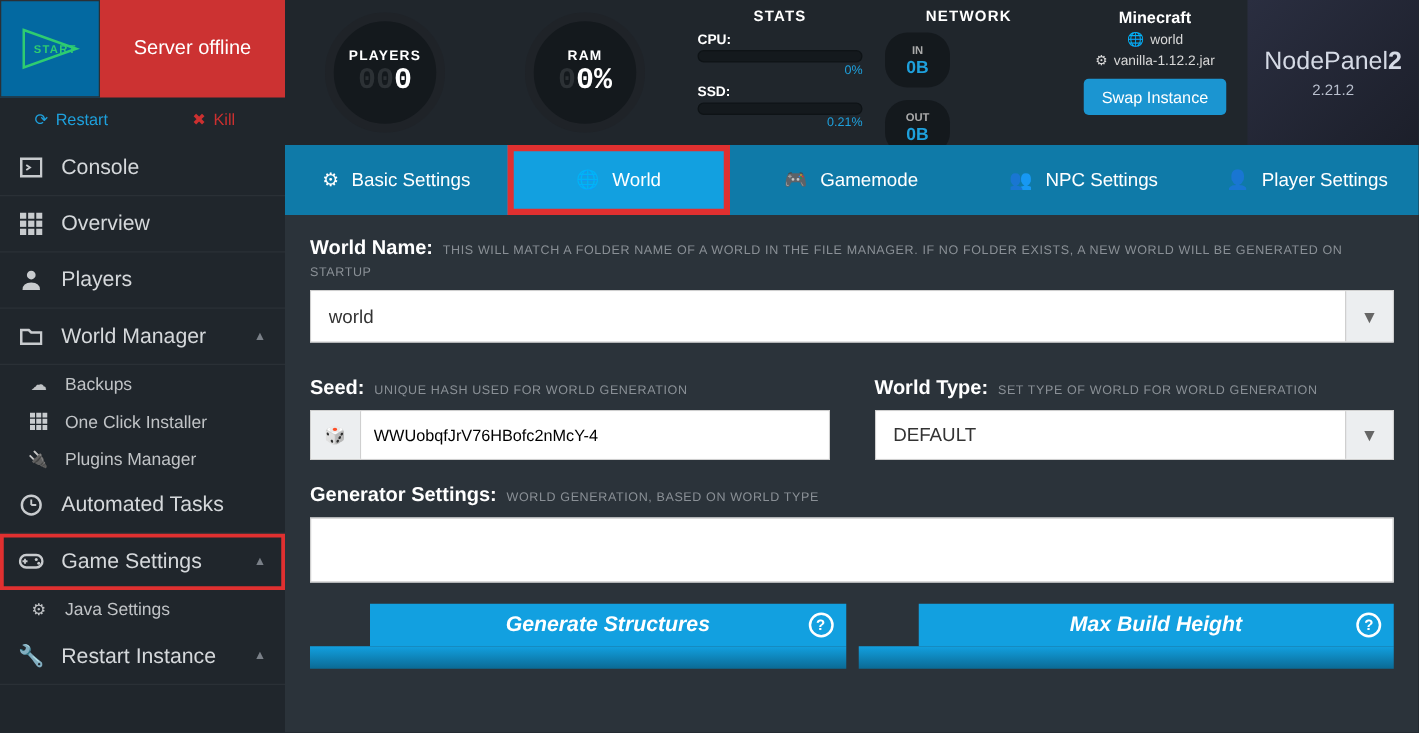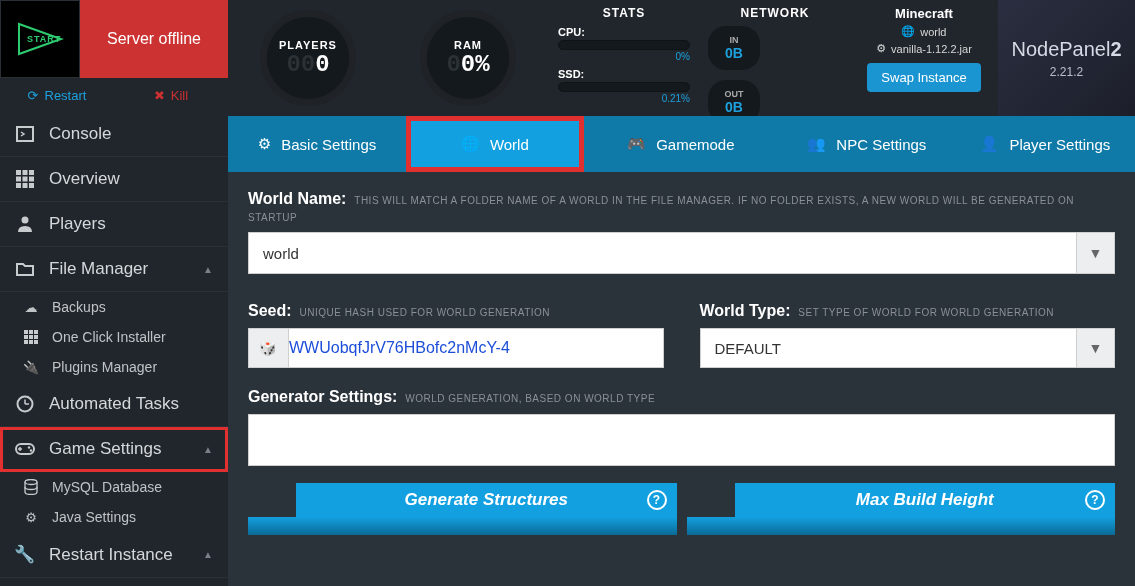--- a/index.html
+++ b/index.html
@@ -2,21 +2,21 @@
 <html><head>
 <meta charset="utf-8">
 <style>
 * { margin: 0; padding: 0; box-sizing: border-box; }
 body { font-family: -apple-system, BlinkMacSystemFont, "Segoe UI", Arial, sans-serif; background: #1a1f24; color: #e0e0e0; width: 1135px; height: 586px; overflow: hidden; font-size: 14px; }
 .app { display: flex; height: 100%; }
 
 
 .sidebar { width: 228px; background: #20262c; display: flex; flex-direction: column; }
 .sb-top { display: flex; height: 78px; }
-.start-btn { width: 80px; background: #000000; display: flex; align-items: center; justify-content: center; border: 1px solid #2a3036; }
+.start-btn { width: 80px; background: #0369a1; display: flex; align-items: center; justify-content: center; border: 1px solid #2a3036; }
 .server-status { flex: 1; background: #cc3232; color: #fff; display: flex; align-items: center; justify-content: center; font-size: 16px; }
 .sb-sub { display: flex; height: 34px; }
 .restart-btn, .kill-btn { flex: 1; display: flex; align-items: center; justify-content: center; font-size: 13px; gap: 6px; }
 .restart-btn { color: #1ea0dc; }
 .kill-btn { color: #cc3030; }
 
 .nav-item { display: flex; align-items: center; padding: 12px 15px; gap: 14px; border-bottom: 1px solid #2a3036; font-size: 17px; color: #d5d8db; }
 .nav-item .icn { width: 20px; display: flex; justify-content: center; color: #c8cbce; }
 .nav-sub { display: flex; align-items: center; padding: 7px 15px 7px 22px; gap: 12px; font-size: 14px; color: #c0c3c6; }
 .nav-sub .icn { width: 18px; display: flex; justify-content: center; font-size: 13px; }
@@ -66,21 +66,21 @@
 
 .content { padding: 18px 20px; overflow: hidden; }
 .fld-label { font-size: 16px; color: #fff; font-weight: bold; }
 .fld-hint { font-size: 10px; color: #8a9096; letter-spacing: 0.5px; margin-left: 4px; text-transform: uppercase; font-weight: normal; }
 .row1 { margin-bottom: 28px; }
 .selectish { display: flex; margin-top: 8px; background: #fff; border: 1px solid #cfcfcf; height: 42px; }
 .selectish input { flex: 1; border: none; padding: 0 14px; font-size: 15px; color: #333; outline: none; background: #fff; }
 .selectish .dd { width: 38px; background: #eceef0; border-left: 1px solid #cfcfcf; display: flex; align-items: center; justify-content: center; color: #666; }
 .input-icon { display: flex; margin-top: 8px; background: #fff; border: 1px solid #cfcfcf; height: 40px; }
 .input-icon .ic { width: 40px; background: #eceef0; border-right: 1px solid #cfcfcf; display: flex; align-items: center; justify-content: center; color: #333; }
-.input-icon input { flex: 1; border: none; padding: 0 0; font-size: 16px; color: #1d4ed8; outline: none; }
+.input-icon input { flex: 1; border: none; padding: 0 10px; font-size: 13px; color: #000000; outline: none; }
 .row2 { display: flex; gap: 36px; margin-bottom: 20px; }
 .col { flex: 1; }
 .textarea { width: 100%; height: 52px; margin-top: 8px; background: #fff; border: 1px solid #cfcfcf; resize: none; padding: 8px; font-family: inherit; }
 .row3 { margin-bottom: 14px; }
 .cards { display: flex; gap: 10px; }
 .card { flex: 1; }
 .card-hd { background: #12a0e0; color: #fff; font-size: 17px; font-weight: bold; font-style: italic; text-align: center; padding: 7px 27px; position: relative; margin-left: 48px; }
 .card-hd .q { position: absolute; right: 10px; top: 50%; transform: translateY(-50%); width: 20px; height: 20px; border: 2px solid #fff; border-radius: 50%; display: flex; align-items: center; justify-content: center; font-size: 12px; font-style: normal; }
 .card-body { height: 18px; background: linear-gradient(180deg, #12a0e0, #0b6a94); }
 
@@ -145,21 +145,21 @@
           </svg>
         </span>
       <span>Players</span>
     </div>
     <div class="nav-item">
       <span class="icn">
           <svg width="18" height="18" viewBox="0 0 18 18">
             <path d="M1 4 L7 4 L9 6 L17 6 L17 15 L1 15 Z" fill="none" stroke="#c8cbce" stroke-width="2"></path>
           </svg>
         </span>
-      <span>File Manager</span>
+      <span>World Manager</span>
       <span class="chev">▲</span>
     </div>
     <div class="nav-sub">
       <span class="icn">☁</span>
       <span>Backups</span>
     </div>
     <div class="nav-sub">
       <span class="icn">
           <svg width="14" height="14" viewBox="0 0 14 14">
             <rect x="0" y="0" width="4" height="4" fill="#c8cbce"></rect>
@@ -196,30 +196,20 @@
             <line x1="5" y1="5" x2="5" y2="9" stroke="#c8cbce" stroke-width="1.5"></line>
             <line x1="3" y1="7" x2="7" y2="7" stroke="#c8cbce" stroke-width="1.5"></line>
             <circle cx="14" cy="5.5" r="1.2" fill="#c8cbce"></circle>
             <circle cx="16" cy="8.5" r="1.2" fill="#c8cbce"></circle>
           </svg>
         </span>
       <span>Game Settings</span>
       <span class="chev">▲</span>
     </div>
     <div class="nav-sub">
-      <span class="icn">
-          <svg width="14" height="16" viewBox="0 0 14 16">
-            <ellipse cx="7" cy="3" rx="6" ry="2.5" fill="none" stroke="#c8cbce" stroke-width="1.3"></ellipse>
-            <path d="M1 3 L1 13 A6 2.5 0 0 0 13 13 L13 3" fill="none" stroke="#c8cbce" stroke-width="1.3"></path>
-            <path d="M1 8 A6 2.5 0 0 0 13 8" fill="none" stroke="#c8cbce" stroke-width="1.3"></path>
-          </svg>
-        </span>
-      <span>MySQL Database</span>
-    </div>
-    <div class="nav-sub">
       <span class="icn">⚙</span>
       <span>Java Settings</span>
     </div>
     <div class="nav-item">
       <span class="icn">🔧</span>
       <span>Restart Instance</span>
       <span class="chev">▲</span>
     </div>
   </div>
 

